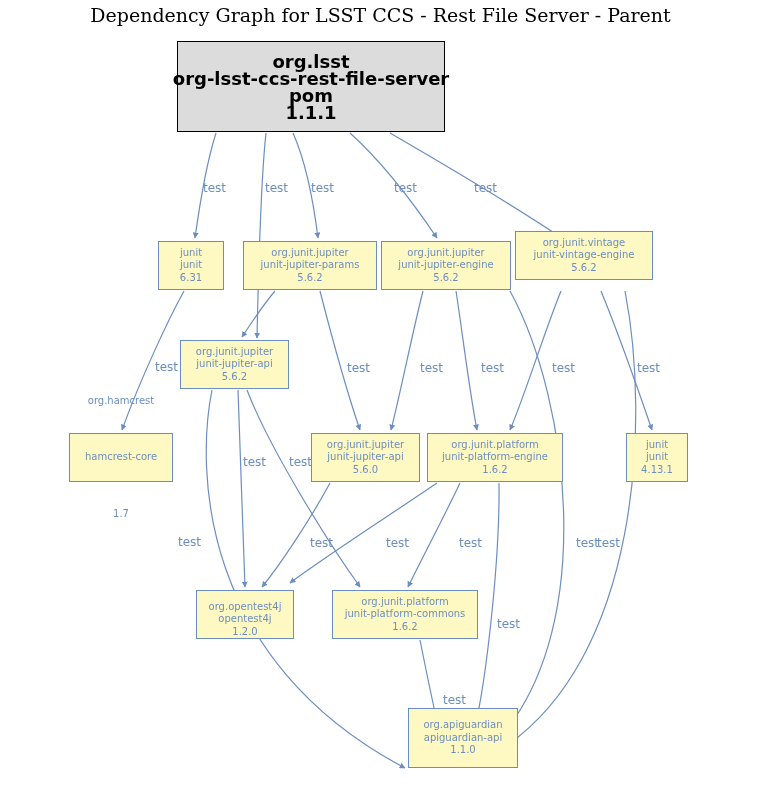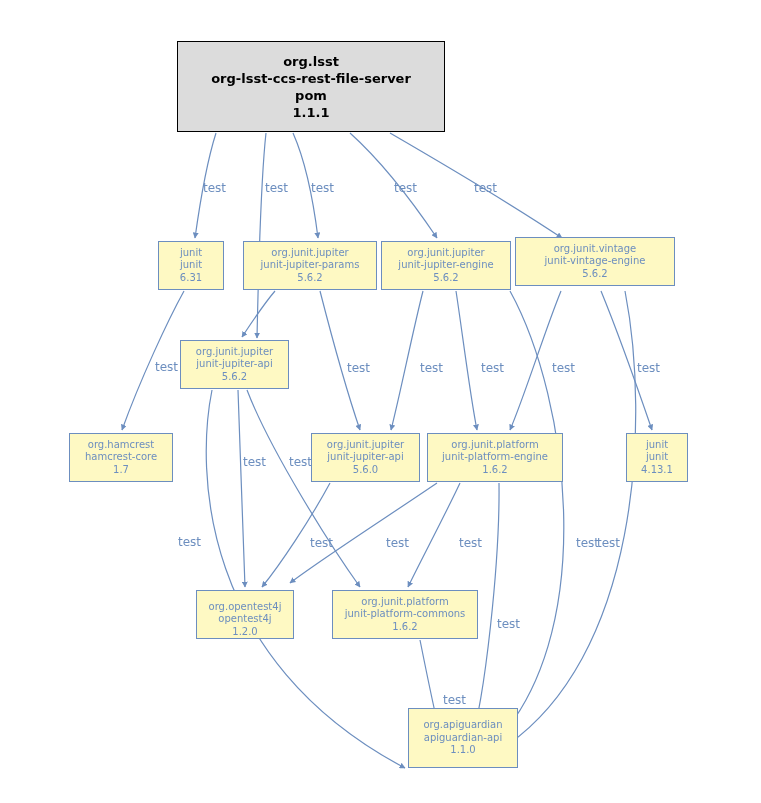--- a/index.html
+++ b/index.html
@@ -50,39 +50,40 @@
     display: flex;
     flex-direction: column;
     justify-content: center;
     align-items: center;
     white-space: nowrap;
   }
   .node.root {
     background: #dcdcdc;
     border: 1px solid #000000;
     color: #000000;
-    font-size: 13px;
+    font-size: 18px;
     line-height: 17px;
     font-weight: bold;
   }
   .node .line {
     display: block;
   }
   .edge-label {
     position: absolute;
     font-size: 12px;
     color: #6c8ebf;
     white-space: nowrap;
   }
 </style>
 </head>
 <body>
 
 <div id="graph-root">
 
+  <div id="title">Dependency Graph for LSST CCS - Rest File Server - Parent</div>
 
   <svg id="edges" viewBox="0 0 761 803">
     <defs>
       <marker id="arrow" viewBox="0 0 10 10" refX="9" refY="5" markerWidth="5" markerHeight="5" orient="auto-start-reverse">
         <path d="M 0 0 L 10 5 L 0 10 z" fill="#6c8ebf"></path>
       </marker>
     </defs>
     <g id="edge-paths">
         <path d="M 216,133 C 209,155 201,195 195,238" fill="none" stroke="#6c8ebf" stroke-width="1.2" marker-end="url(#arrow)"></path>
         <path d="M 266,133 C 263,160 260,198 257,338" fill="none" stroke="#6c8ebf" stroke-width="1.2" marker-end="url(#arrow)"></path>
@@ -124,31 +125,31 @@
       <div class="node" style="left: 243px; top: 241px; width: 134px; height: 49px;">
         <span class="line">org.junit.jupiter</span>
         <span class="line">junit-jupiter-params</span>
         <span class="line">5.6.2</span>
       </div>
       <div class="node" style="left: 381px; top: 241px; width: 130px; height: 49px;">
         <span class="line">org.junit.jupiter</span>
         <span class="line">junit-jupiter-engine</span>
         <span class="line">5.6.2</span>
       </div>
-      <div class="node" style="left: 515px; top: 237px; width: 160px; height: 49px;">
+      <div class="node" style="left: 515px; top: 231px; width: 138px; height: 49px;">
         <span class="line">org.junit.vintage</span>
         <span class="line">junit-vintage-engine</span>
         <span class="line">5.6.2</span>
       </div>
       <div class="node" style="left: 180px; top: 340px; width: 109px; height: 49px;">
         <span class="line">org.junit.jupiter</span>
         <span class="line">junit-jupiter-api</span>
         <span class="line">5.6.2</span>
       </div>
-      <div class="node" style="left: 69px; top: 433px; width: 104px; height: 49px;">
+      <div class="node" style="left: 69px; top: 433px; width: 104px; height: 49px; gap: 44px;">
         <span class="line">org.hamcrest</span>
         <span class="line">hamcrest-core</span>
         <span class="line">1.7</span>
       </div>
       <div class="node" style="left: 311px; top: 433px; width: 109px; height: 49px;">
         <span class="line">org.junit.jupiter</span>
         <span class="line">junit-jupiter-api</span>
         <span class="line">5.6.0</span>
       </div>
       <div class="node" style="left: 427px; top: 433px; width: 136px; height: 49px;">

